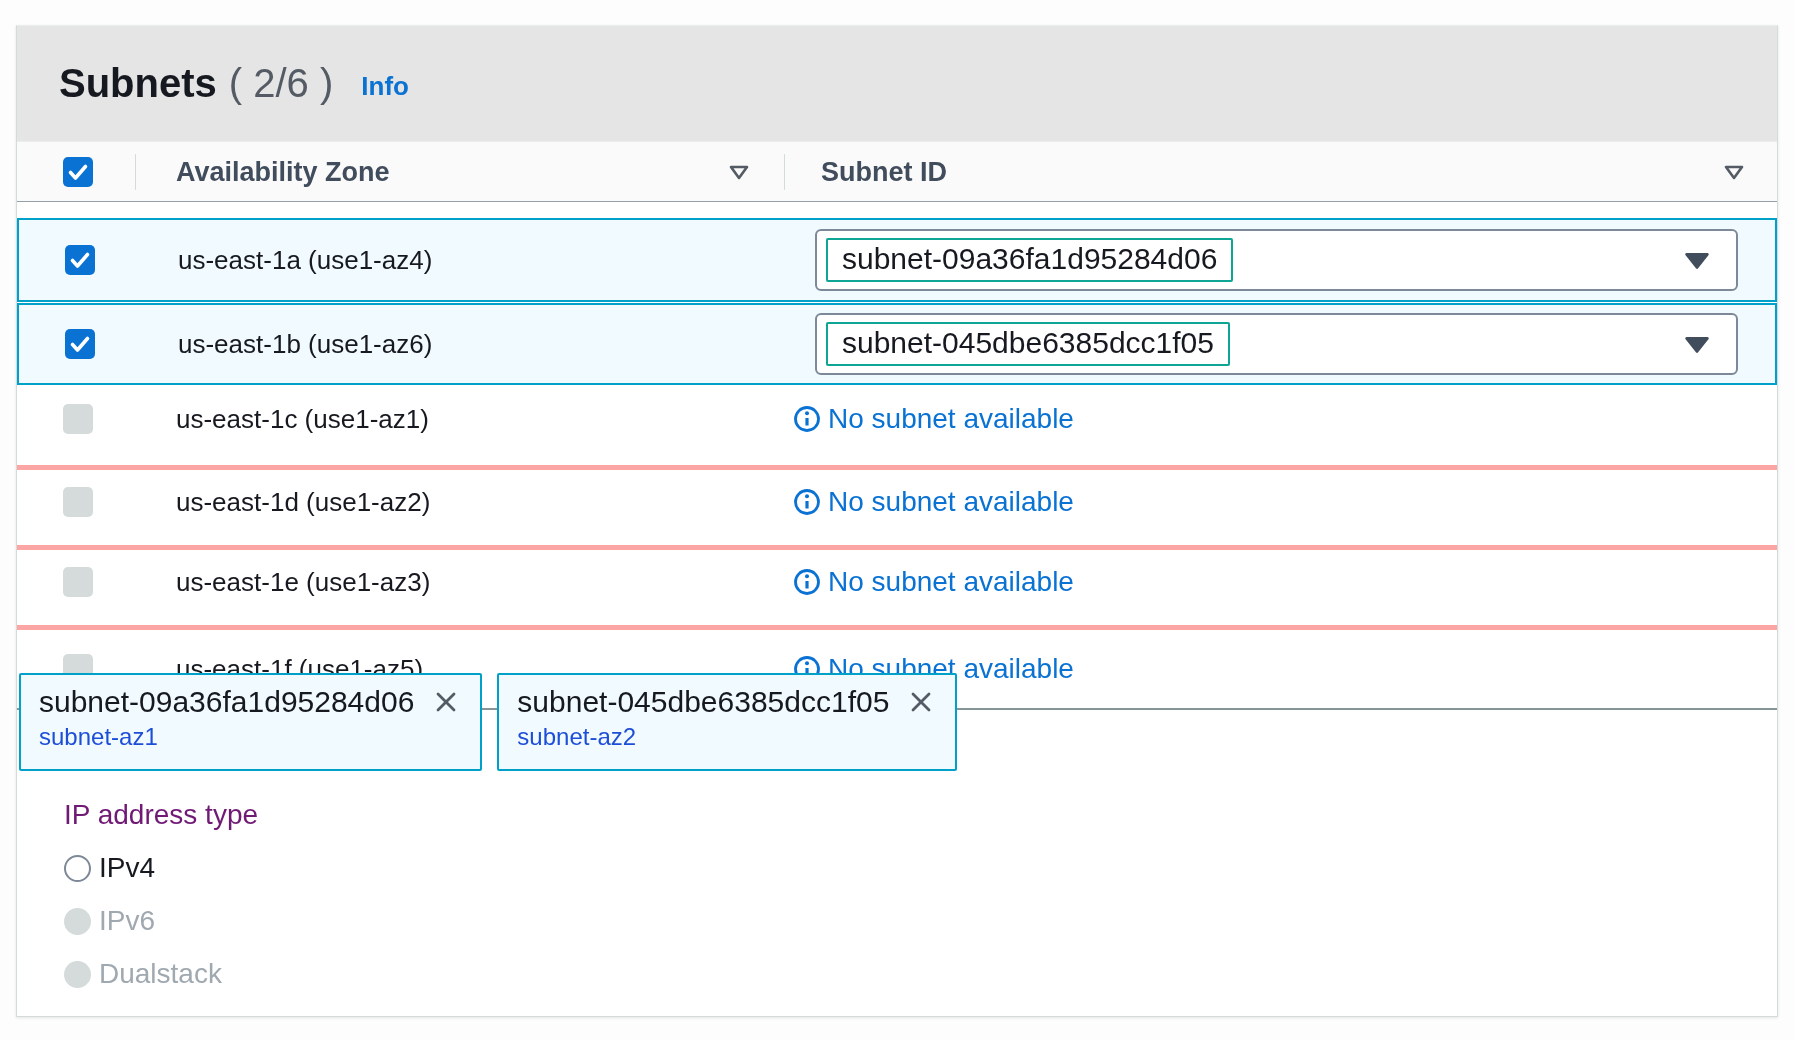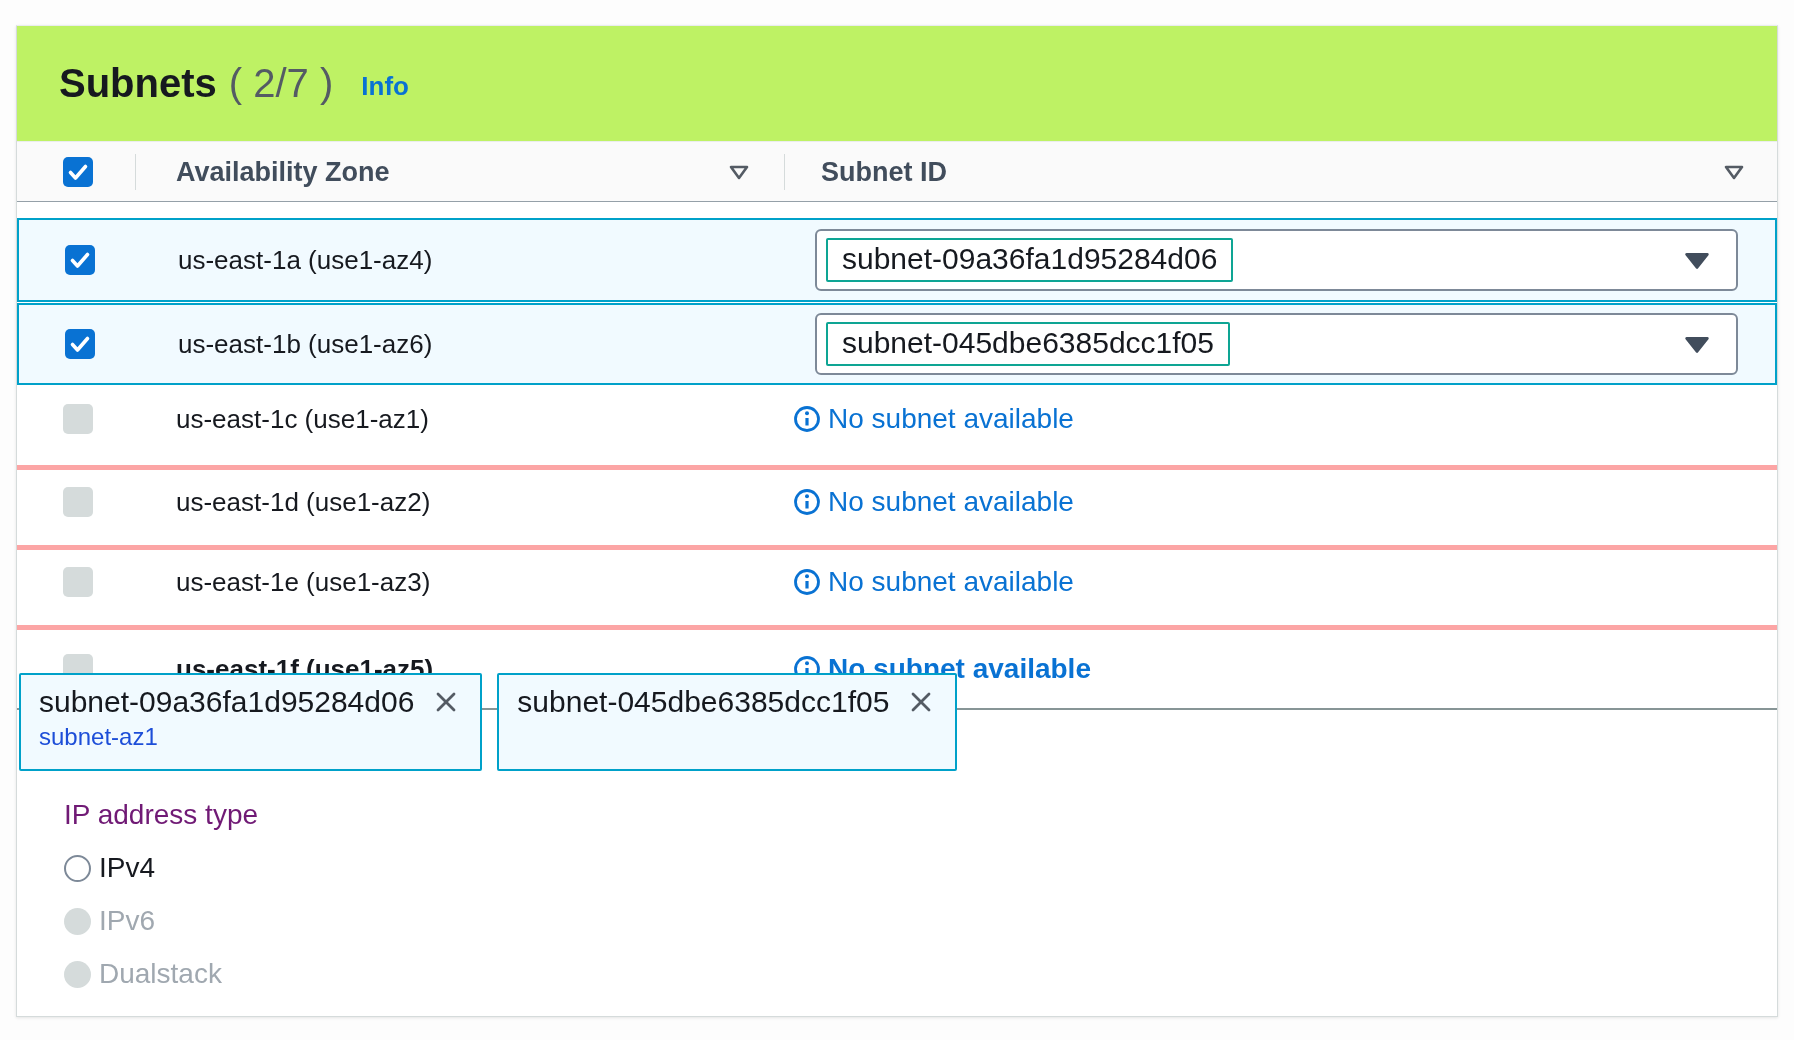--- a/index.html
+++ b/index.html
@@ -5,21 +5,21 @@
   * { margin:0; padding:0; box-sizing:border-box; }
   html,body { width:1794px; height:1040px; overflow:hidden;
     font-family:"Liberation Sans", sans-serif; background:#fdfdfd; color:#16191f; }
 
   .panel { position:absolute; left:16px; top:25px; width:1762px; height:992px;
     background:#fff; border:1px solid #d5dbdb; border-top:1px solid #eaeded;
     box-shadow:0 1px 3px rgba(0,0,0,.10); }
 
   
   .panel-header { position:absolute; top:0; left:0; right:0; height:116px;
-    background:#bef264; border-bottom:1px solid #eaeded;
+    background:#e5e5e5; border-bottom:1px solid #eaeded;
     display:flex; align-items:center; padding-left:42px; }
   .panel-title { font-size:40px; font-weight:bold; color:#16191f; }
   .panel-count { font-size:40px; font-weight:normal; color:#545b64; margin-left:12px; }
   .info-link { font-size:26px; font-weight:bold; color:#0972d3; margin-left:28px;
     margin-top:6px; text-decoration:none; cursor:pointer; }
 
   
   .thead { position:absolute; top:116px; left:0; right:0; height:60px;
     background:#fafafa; border-bottom:1px solid #95a0a8; }
   .thead .vdiv { position:absolute; top:12px; width:1px; height:36px; background:#d5dbdb; }
@@ -36,21 +36,21 @@
 
   
   .row { position:relative; width:100%; }
   .row.selected { background:#f1faff; border:2px solid #00a1c9; }
   .row.plain { background:#fff; }
   .row.plain + .row.plain { border-top:5px solid #fca5a5;margin-top:12px; }
   .rows-block { position:absolute; top:184px; left:0; right:0; }
   .row.r-tall1 { height:84px; }
   .row.r-tall2 { height:82px; }
   .row.r-std  { height:68px; }
-  .row.r-last { height:85px; border-bottom:2px solid #879596;font-weight:bold; }
+  .row.r-last { height:85px; border-bottom:2px solid #879596; }
   .spacer-8 { height:8px; background:#fff; }
 
   .az-text { position:absolute; left:159px; top:50%; transform:translateY(-50%);
     font-size:26px; color:#16191f; white-space:nowrap; }
 
   
   .select-trigger { position:absolute; left:796px; top:50%; transform:translateY(-50%);
     width:923px; height:62px; background:#fff; border:2px solid #7d8998; border-radius:6px;
     display:flex; align-items:center; cursor:pointer; }
   .selected-option { margin-left:9px; border:2px solid #0ea594; border-radius:2px;
@@ -84,21 +84,21 @@
   .radio-label.enabled { color:#16191f; }
   .radio-label.disabled { color:#a0a8b0; }
 </style>
 </head>
 <body>
 
 <div class="panel">
 
   <div class="panel-header">
     <span class="panel-title">Subnets</span>
-    <span class="panel-count">( 2/7 )</span>
+    <span class="panel-count">( 2/6 )</span>
     <a class="info-link">Info</a>
   </div>
 
   <div class="thead">
     <span class="cb checked">
       <svg viewBox="0 0 30 30">
         <path d="M7.5 15.5 l5 5.5 l10 -11.5" stroke="#fff" stroke-width="3.6" fill="none" stroke-linecap="round" stroke-linejoin="round"></path>
       </svg>
     </span>
     <span class="vdiv" style="left:118px"></span>
@@ -211,20 +211,21 @@
       <div class="token-label">subnet-az1</div>
     </div>
     <div class="token">
       <div class="token-line1">
         <span class="token-id">subnet-045dbe6385dcc1f05</span>
         <svg class="token-x" viewBox="0 0 28 28">
           <line x1="6" y1="6" x2="22" y2="22" stroke="#545b64" stroke-width="2.8" stroke-linecap="round"></line>
           <line x1="22" y1="6" x2="6" y2="22" stroke="#545b64" stroke-width="2.8" stroke-linecap="round"></line>
         </svg>
       </div>
+      <div class="token-label">subnet-az2</div>
     </div>
   </div>
 
   <div class="ip-section">
     <div class="ip-title">IP address type</div>
     <div class="radio-row">
       <span class="radio enabled"></span>
       <span class="radio-label enabled">IPv4</span>
     </div>
     <div class="radio-row">

